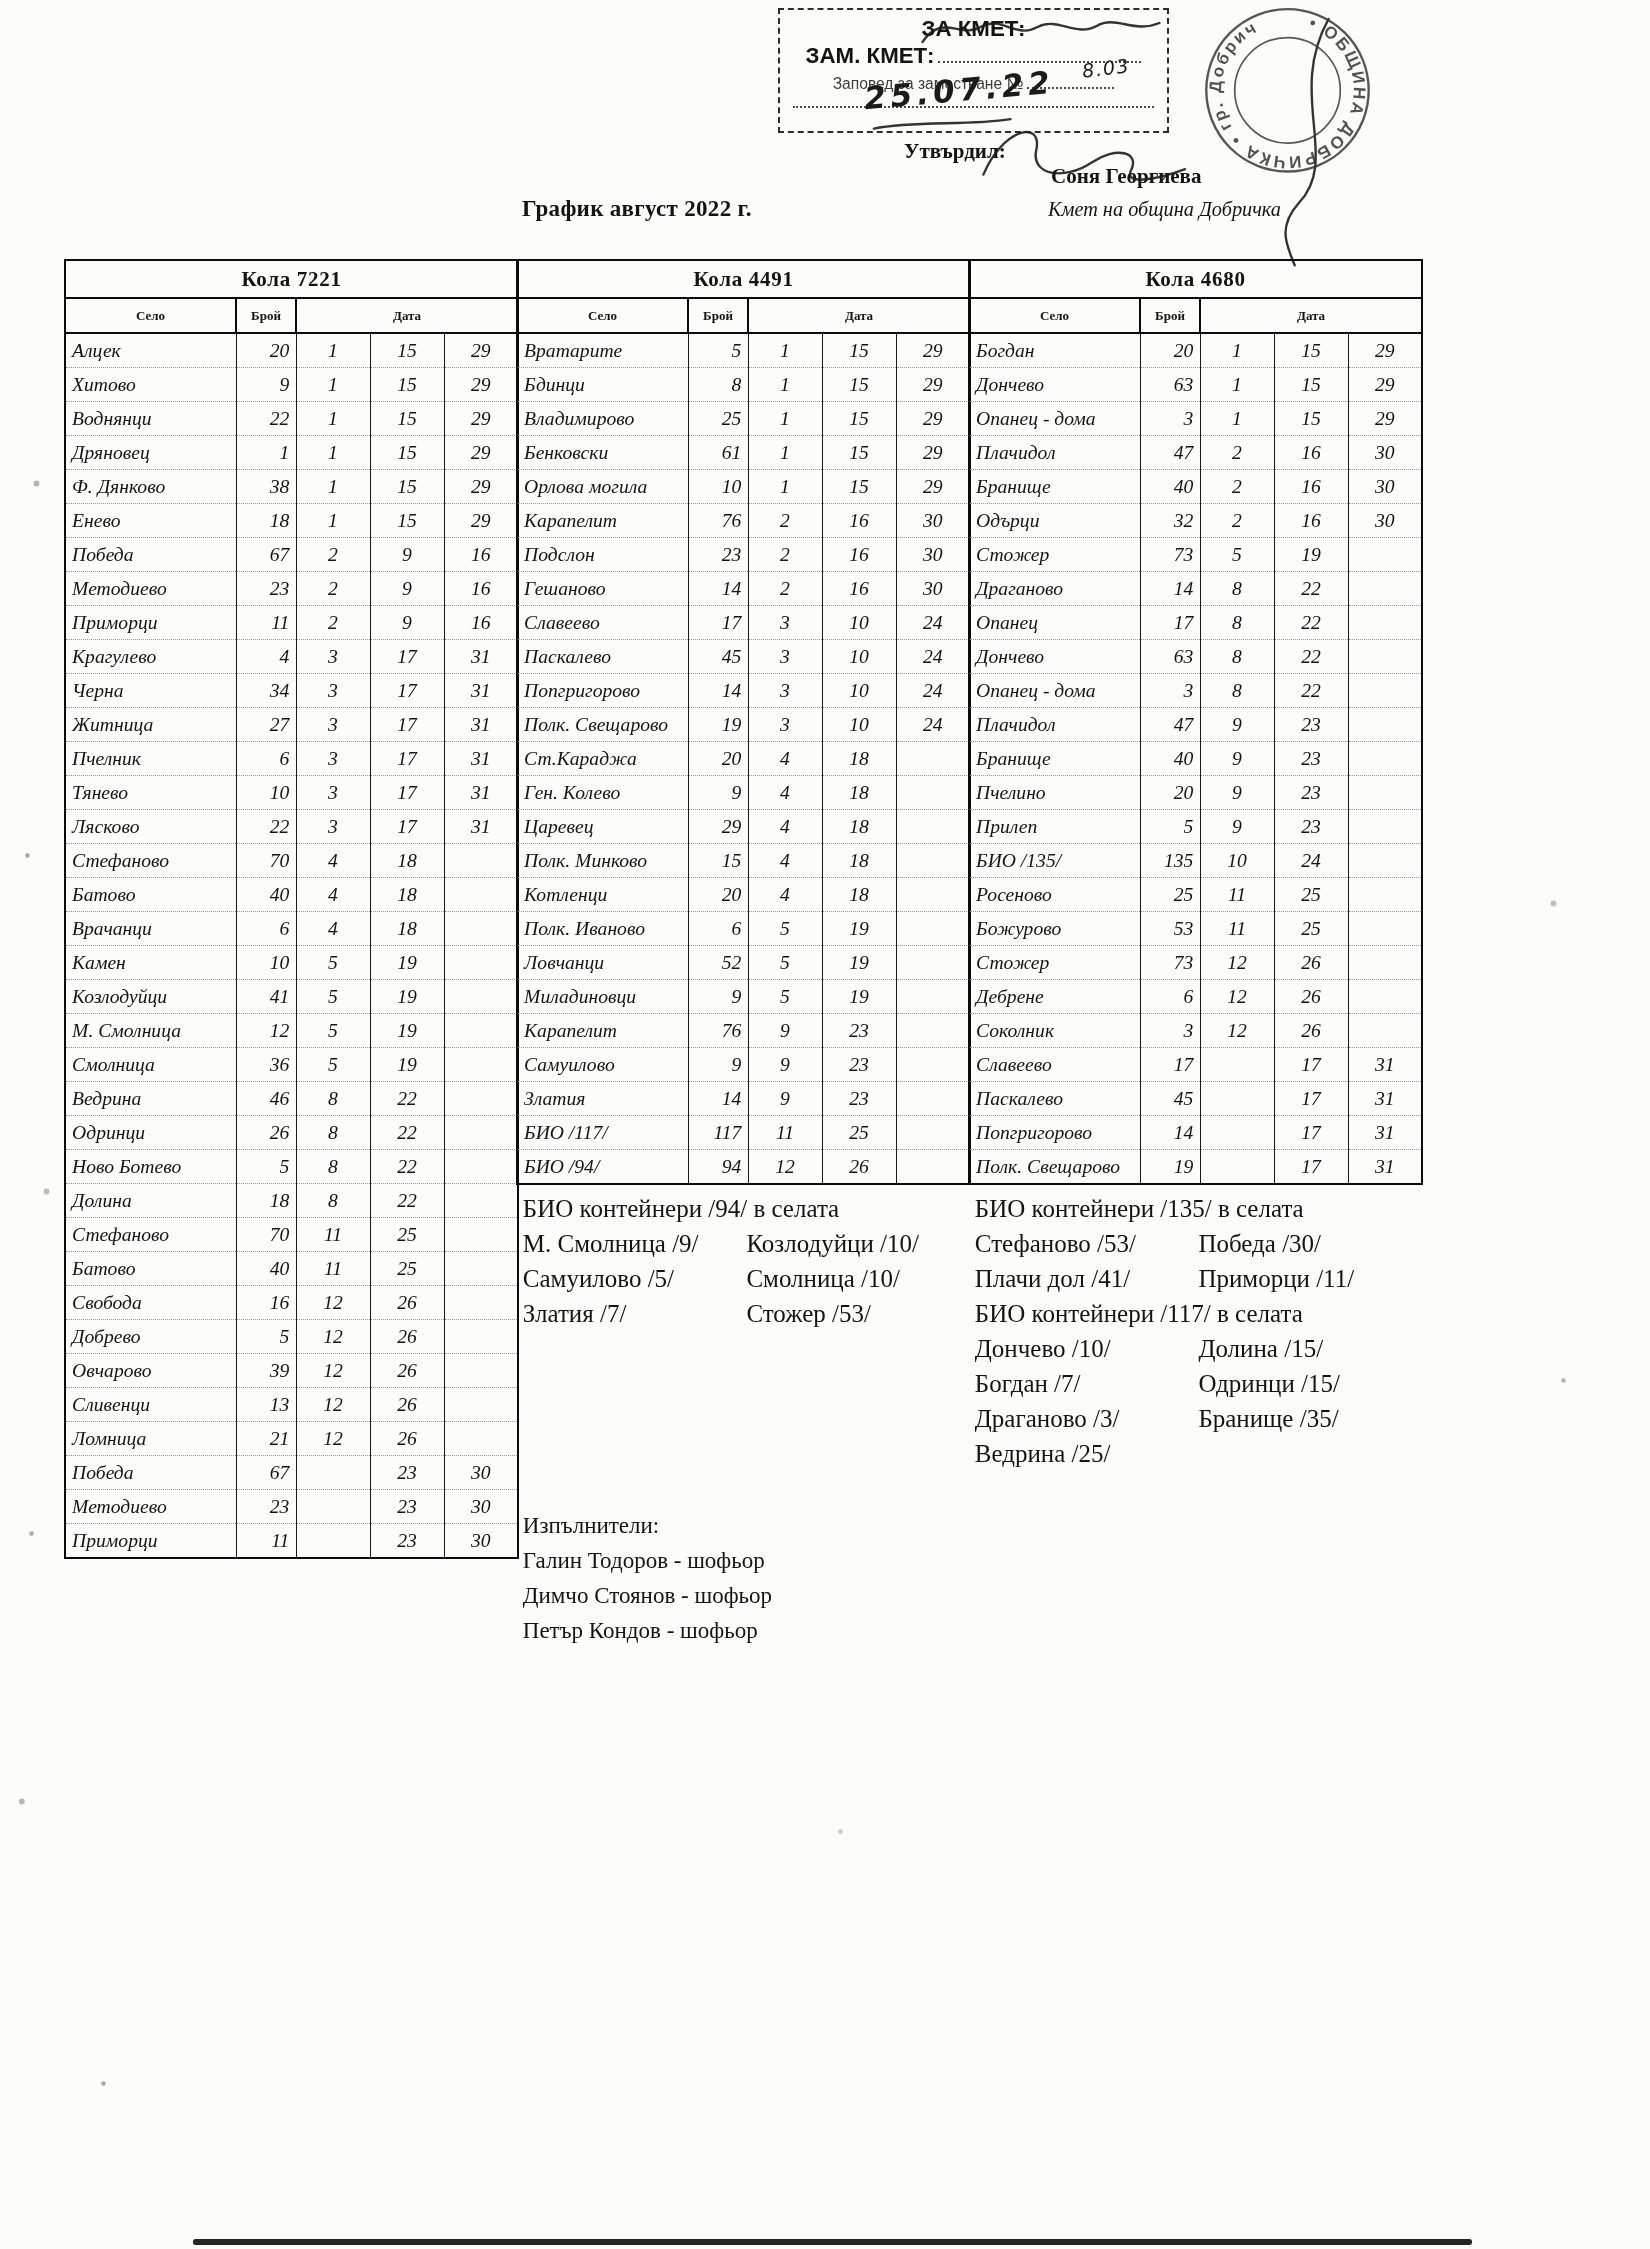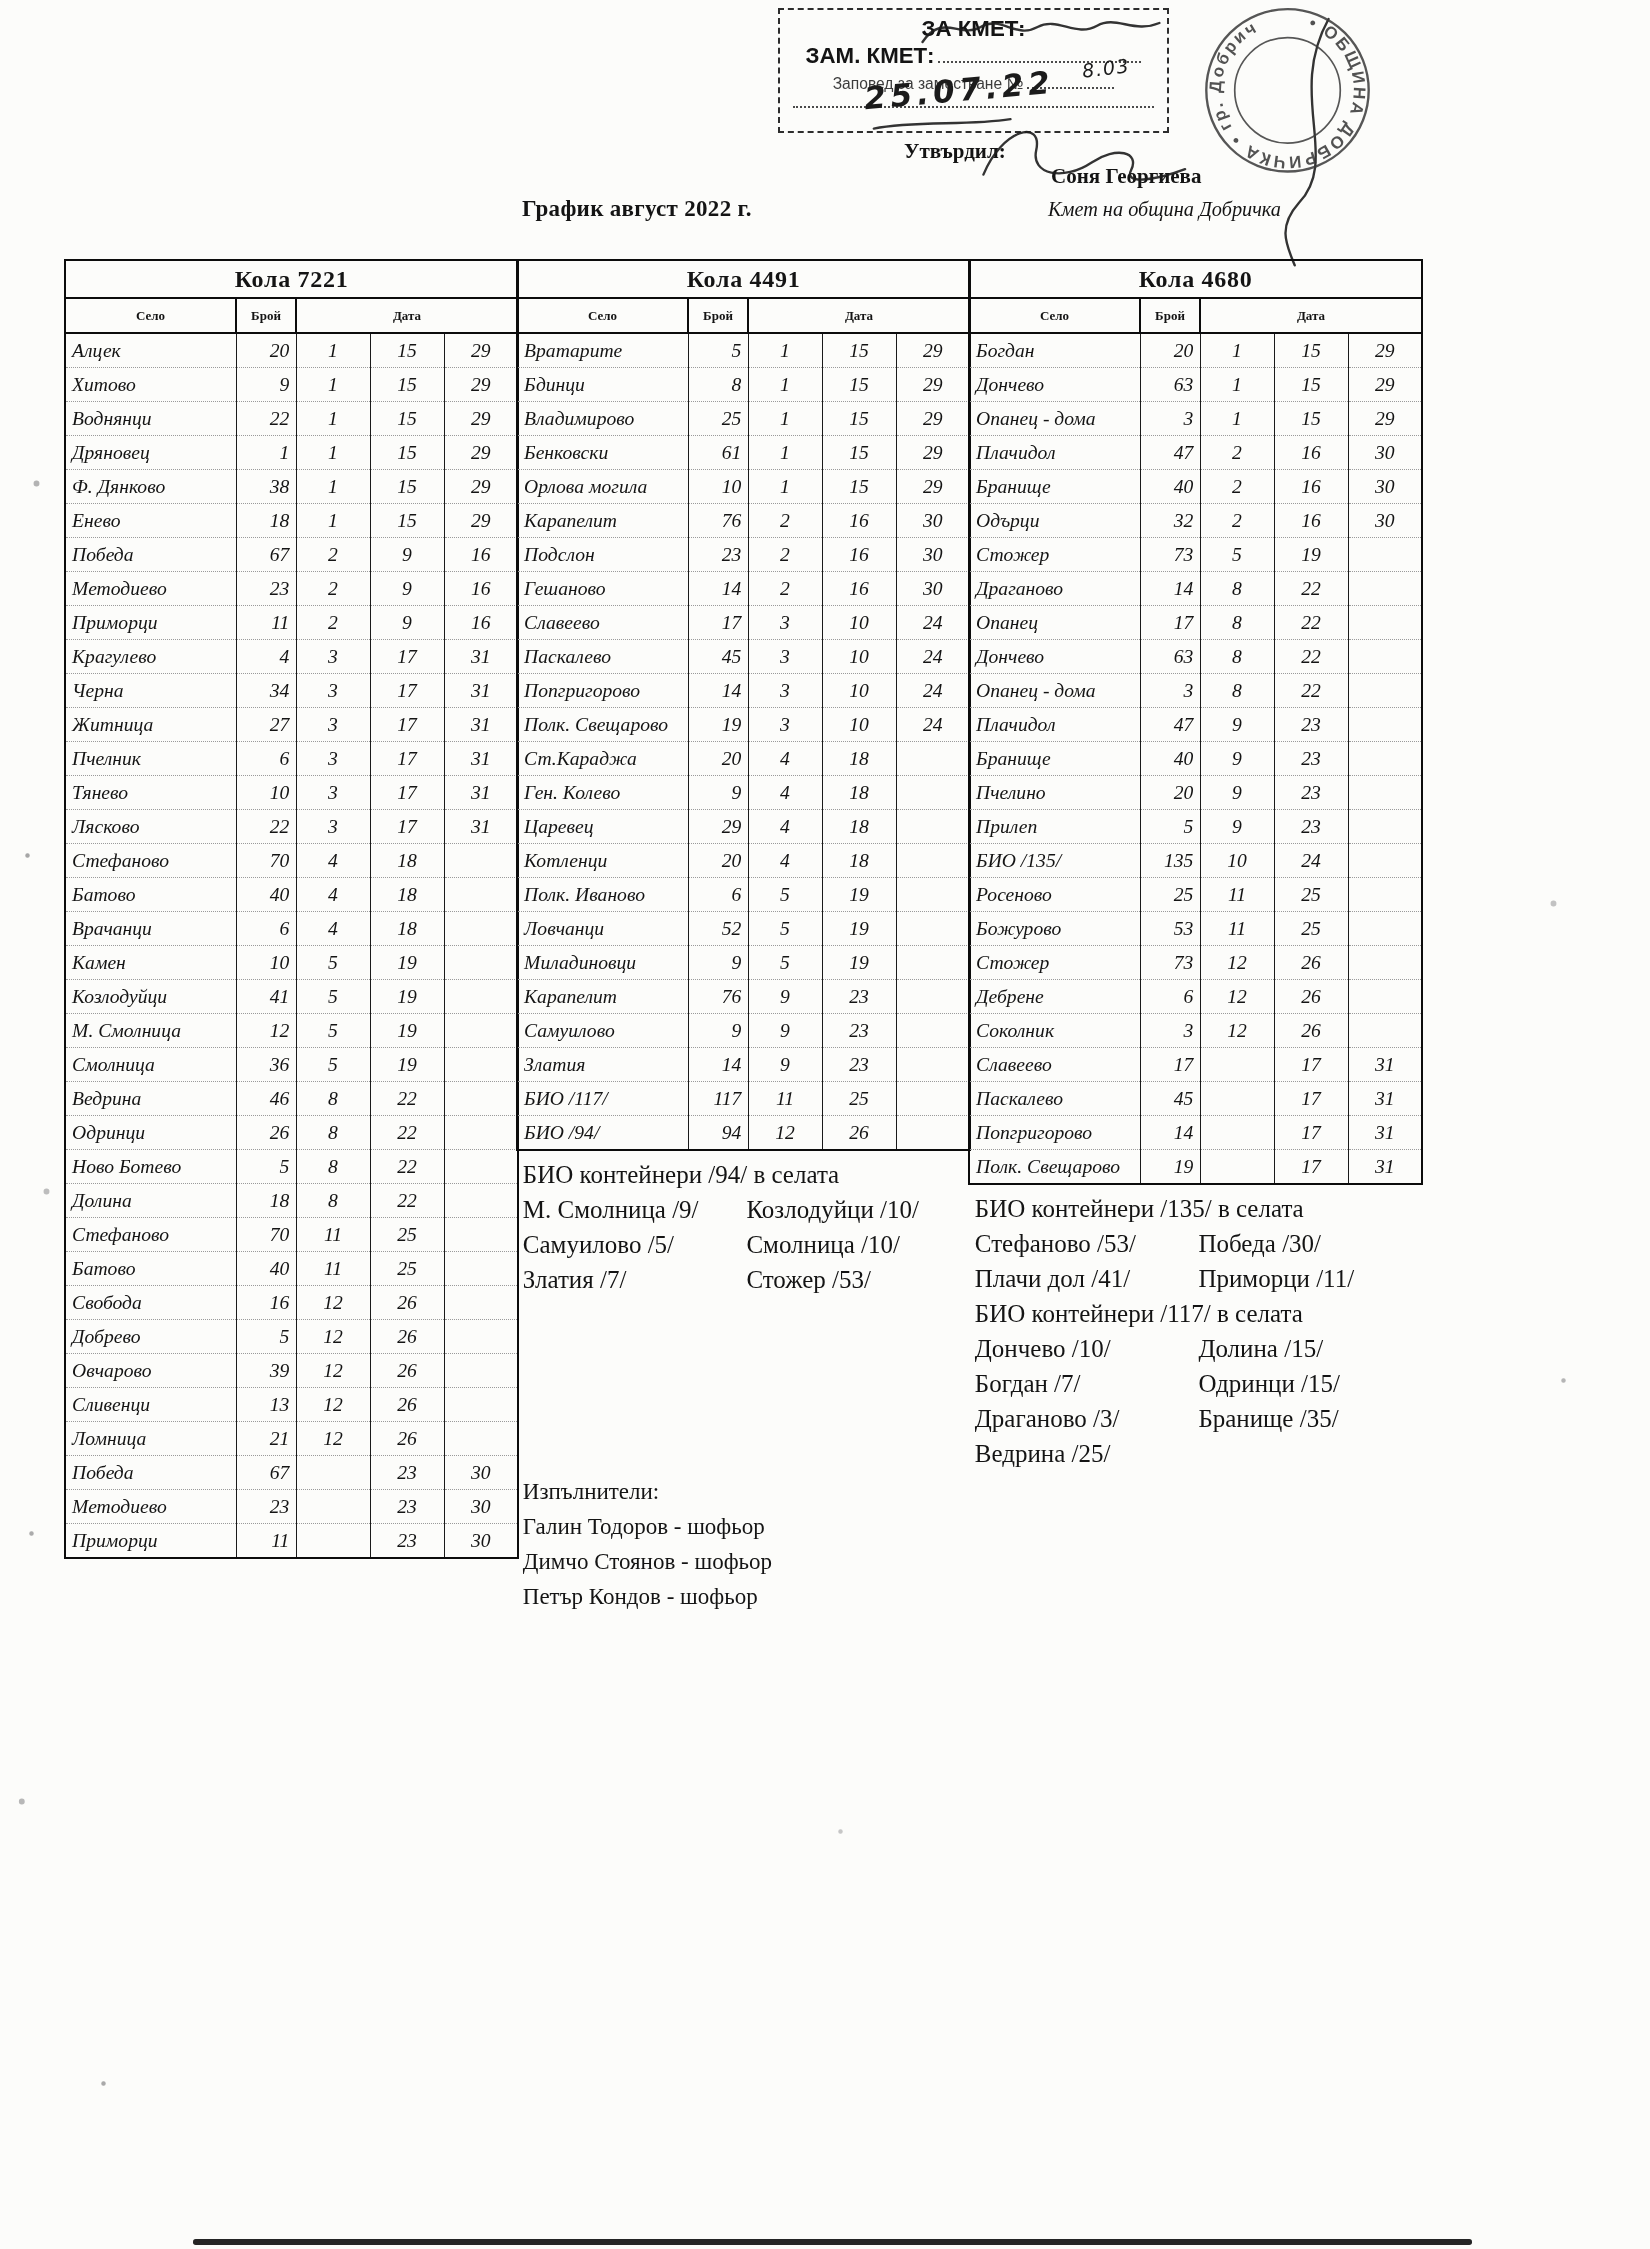--- a/index.html
+++ b/index.html
@@ -52,21 +52,21 @@
 
   
   .tables-area { position:absolute; left:64px; top:259px; display:flex; align-items:flex-start; }
   .col { width:454px; }
   .col + .col { margin-left:-2px; }
 
   table.car-table { border-collapse:collapse; table-layout:fixed; width:454px; }
   col.w-selo { width:171px; } col.w-broi { width:60px; } col.w-d { width:74px; }
 
   .car-table th.car-title {
-    border:2px solid #0c0c0c; font-size:24px; font-weight:bold;
+    border:2px solid #0c0c0c; font-size:21px; font-weight:bold;
     height:34px; text-align:center; letter-spacing:0.7px;
   }
   .car-table thead tr:nth-child(2) th {
     border:2px solid #0c0c0c; font-size:13px; font-weight:bold;
     height:31px; text-align:center;
   }
   .car-table tbody { border:2px solid #0c0c0c;font-style:italic; }
   .car-table td {
     height:33px; font-size:19.6px; padding:0 6.1px;
     border-left:1.4px solid #1a1a1a; border-right:1.4px solid #1a1a1a;
@@ -535,20 +535,27 @@
             <td class="c-date"></td>
           </tr>
           <tr>
             <td class="c-selo">Царевец</td>
             <td class="c-broi">29</td>
             <td class="c-date">4</td>
             <td class="c-date">18</td>
             <td class="c-date"></td>
           </tr>
           <tr>
+            <td class="c-selo">Полк. Минково</td>
+            <td class="c-broi">15</td>
+            <td class="c-date">4</td>
+            <td class="c-date">18</td>
+            <td class="c-date"></td>
+          </tr>
+          <tr>
             <td class="c-selo">Котленци</td>
             <td class="c-broi">20</td>
             <td class="c-date">4</td>
             <td class="c-date">18</td>
             <td class="c-date"></td>
           </tr>
           <tr>
             <td class="c-selo">Полк. Иваново</td>
             <td class="c-broi">6</td>
             <td class="c-date">5</td>

